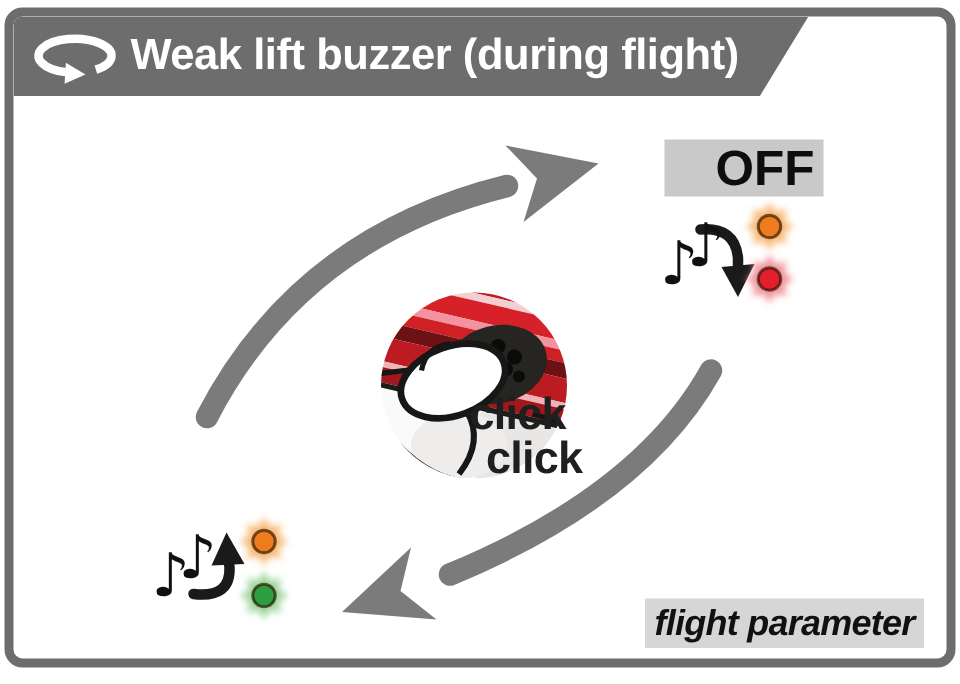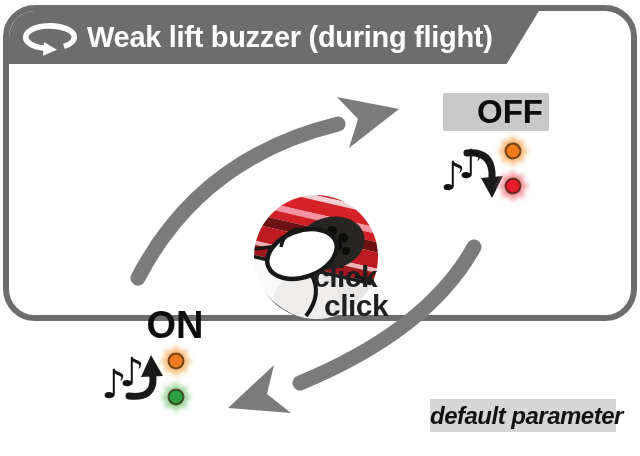--- a/index.html
+++ b/index.html
@@ -1,19 +1,19 @@
 <!DOCTYPE html>
 <html><head>
 <meta charset="utf-8">
 <style>
   html,body{margin:0;padding:0;background:#ffffff;}
   .canvas{position:relative;width:640px;height:456px;background:#ffffff;overflow:hidden;
           font-family:"Liberation Sans",sans-serif;}
-  .frame{position:absolute;left:3px;top:5px;width:634px;height:316px;box-sizing:border-box;
-         border:6px solid #6d6d6d;border-radius:32px;background:#ffffff;overflow:hidden;}
+  .frame{position:absolute;left:3px;top:5px;width:634px;height:440px;box-sizing:border-box;
+         border:6px solid #6d6d6d;border-radius:12px;background:#ffffff;overflow:hidden;}
   .header{position:absolute;left:0;top:0;width:100%;height:53px;background:#6d6d6d;
           clip-path:polygon(0 0,85.2% 0,80% 100%,0 100%);}
   .loop-icon{position:absolute;left:10px;top:7px;width:62px;height:40px;}
   .title{position:absolute;left:78px;top:0;height:53px;line-height:53px;color:#ffffff;
          font-size:29px;font-weight:700;letter-spacing:-0.3px;white-space:nowrap;}
   .overlay{position:absolute;left:0;top:0;width:640px;height:456px;pointer-events:none;}
   .abs{position:absolute;white-space:nowrap;}
   .state-label{font-weight:700;color:#0d0d0d;text-align:center;padding-left:28px;}
   .off-label{left:443px;top:93px;width:78px;height:38px;line-height:38px;font-size:33px;background:#c9c9c9;}
   .on-label{left:110px;top:305px;width:74px;height:40px;line-height:40px;font-size:38px;background:transparent;}
@@ -115,26 +115,25 @@
       <use href="#led-star" transform="translate(176,361)" filter="url(#glowblur)" fill="#f8b872"></use>
       <circle class="led-core" cx="176" cy="361" r="7.5" fill="#ee7c1f"></circle>
     </g>
     <g>
       <use href="#led-star" transform="translate(176,397)" filter="url(#glowblur)" fill="#9cd49a"></use>
       <circle class="led-core" cx="176" cy="397" r="7.5" fill="#2f9e41"></circle>
     </g>
   </svg>
 
   <div class="abs state-label off-label">OFF</div>
-  <div class="abs state-label on-label">ON</div>
 
   <span class="abs note-glyph" style="left:440px;top:156px;">♪</span>
   <span class="abs note-glyph" style="left:458px;top:144px;">♪</span>
 
   <span class="abs note-glyph" style="left:101px;top:364px;">♪</span>
   <span class="abs note-glyph" style="left:119px;top:352px;">♪</span>
 
   <div class="abs click-line" style="left:313px;top:262px;">click</div>
   <div class="abs click-line" style="left:324px;top:291px;">click</div>
 
-  <div class="abs footer-note">default parameter</div>
+  <div class="abs footer-note">flight parameter</div>
 
 </div>
 
 </body></html>

